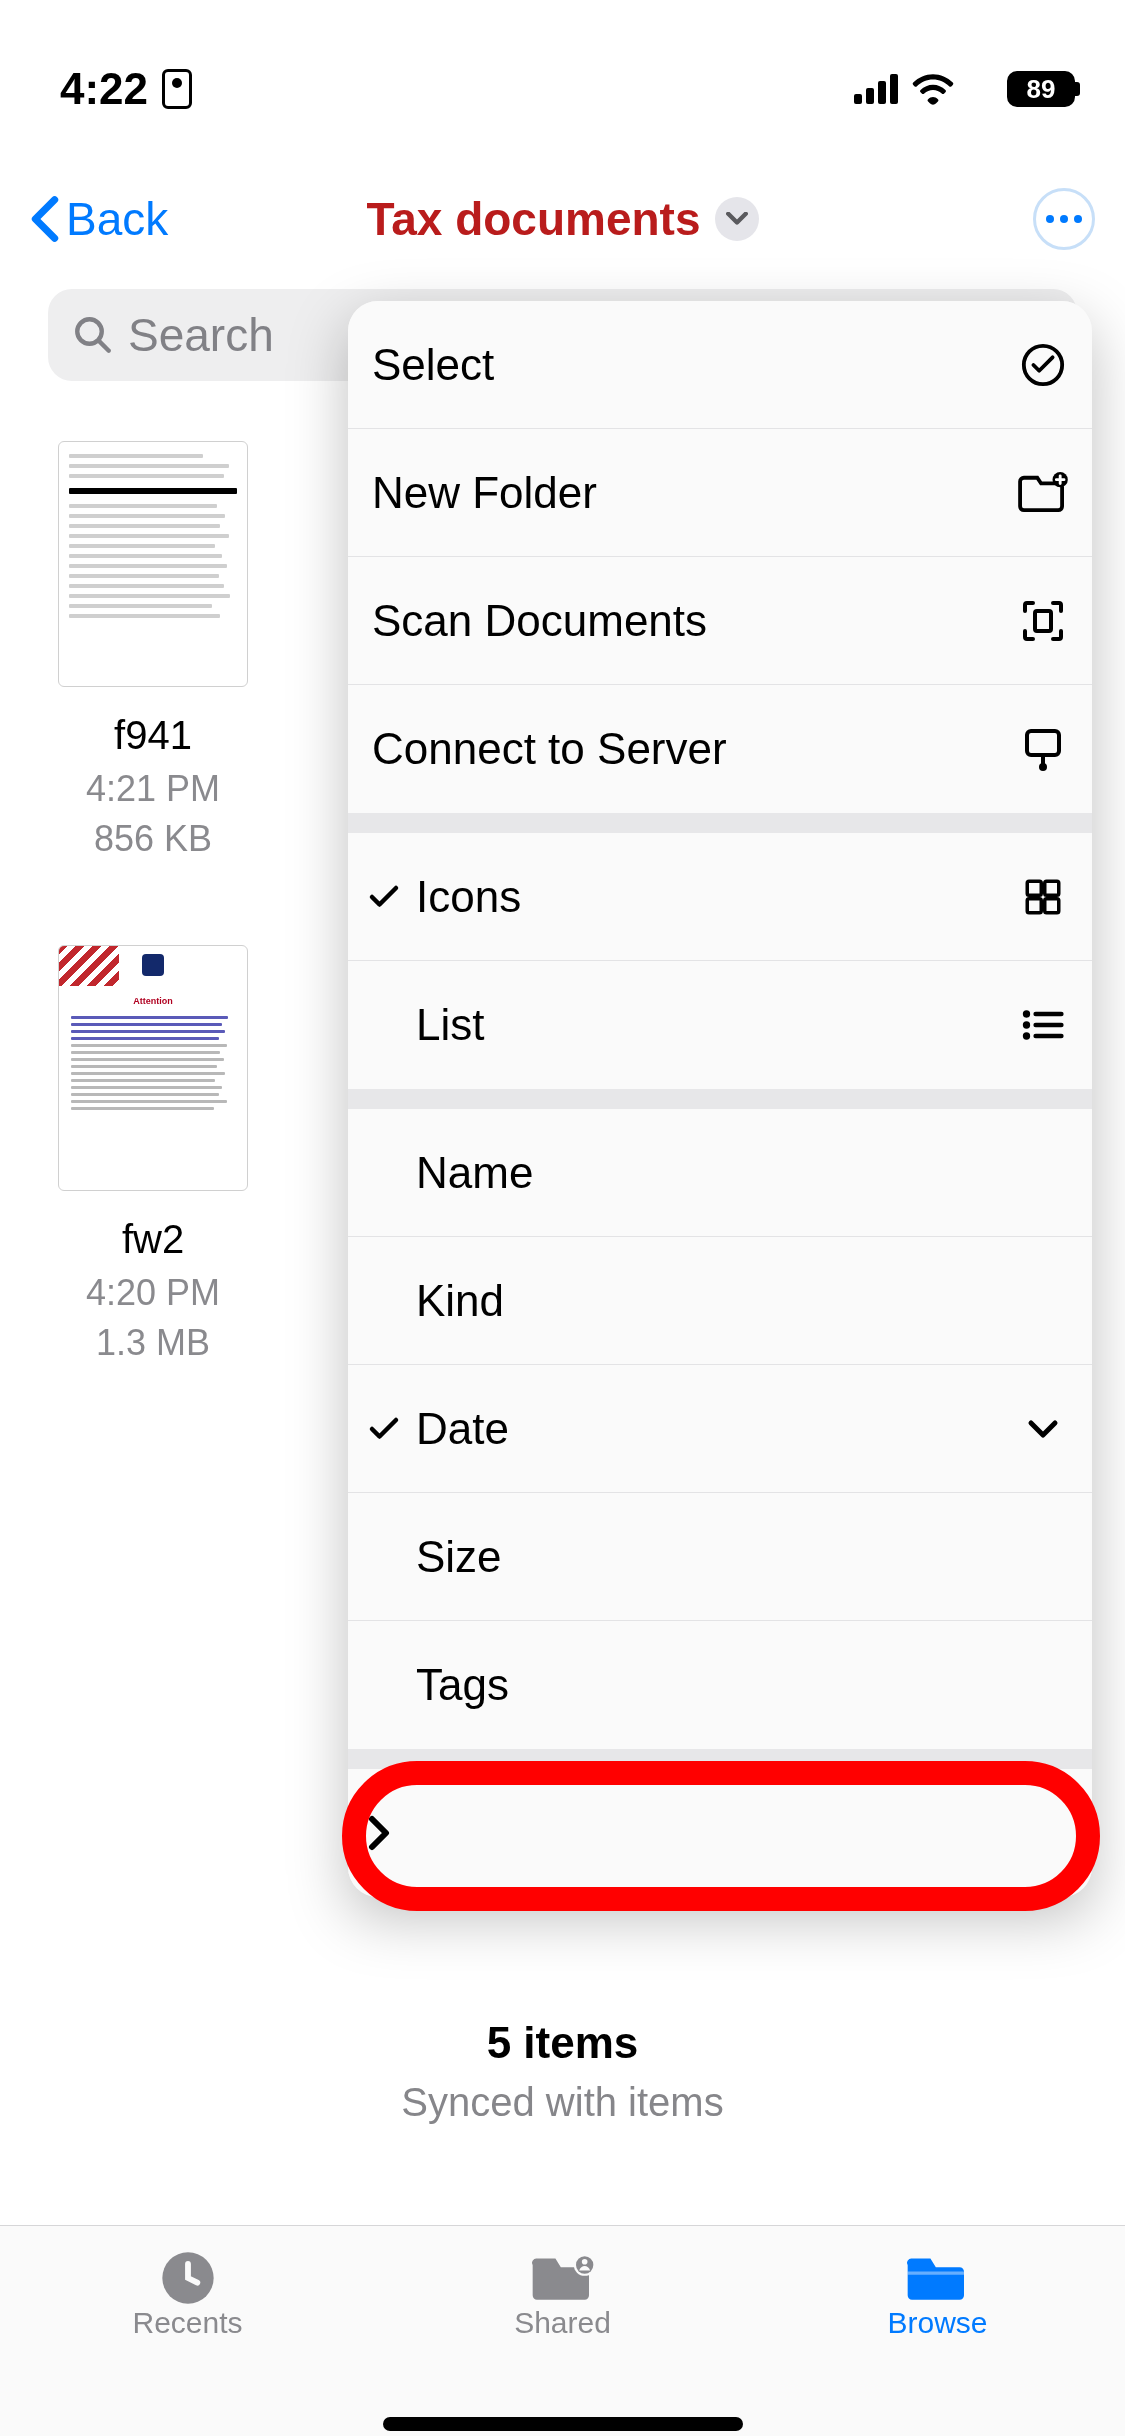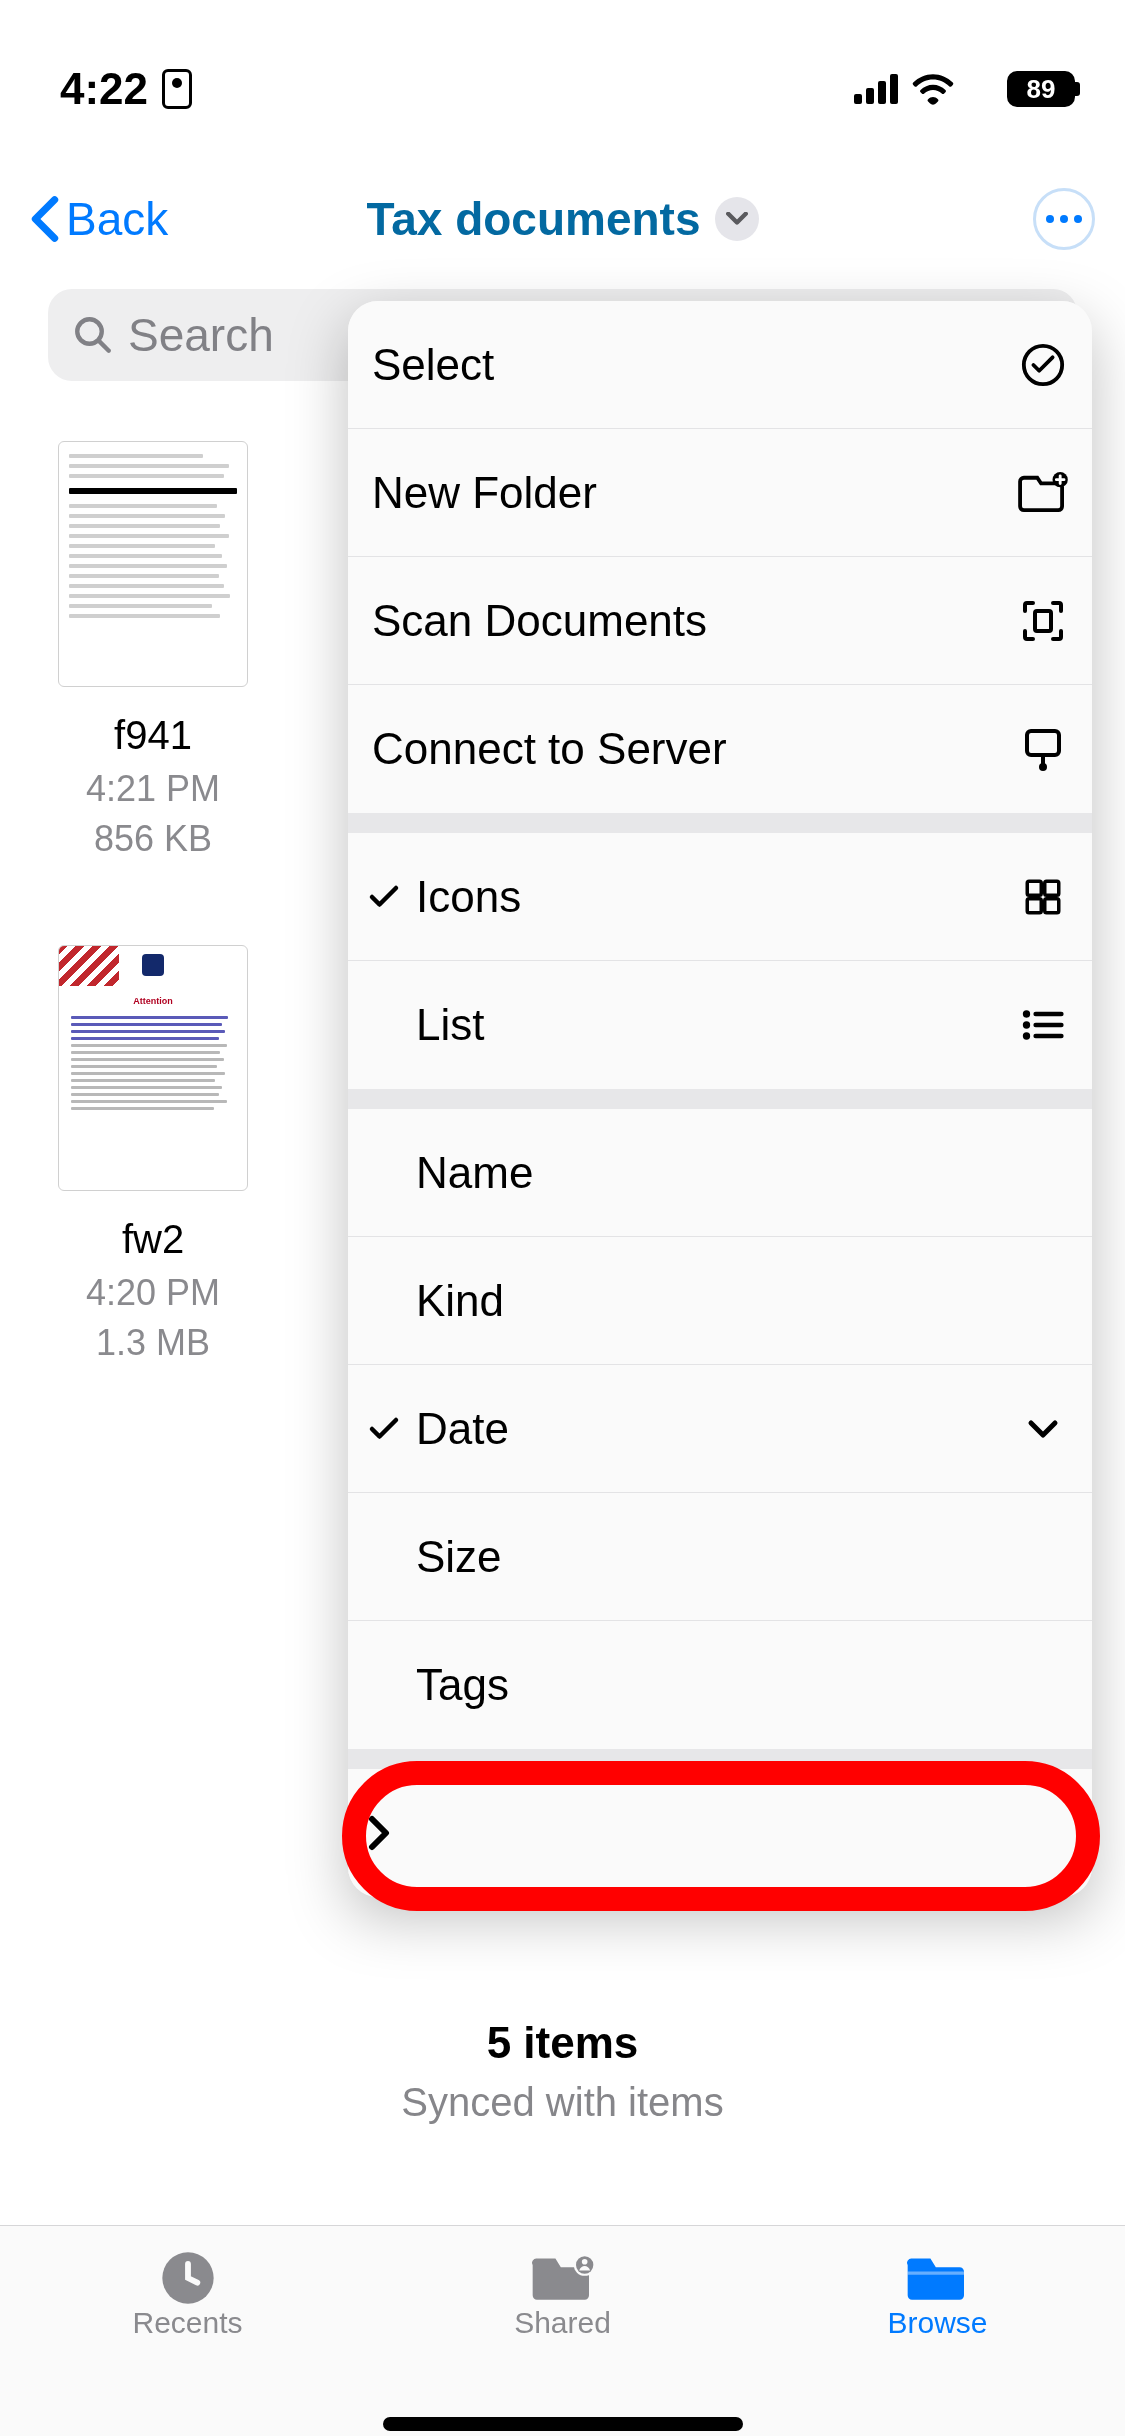--- a/index.html
+++ b/index.html
@@ -130,21 +130,21 @@
       left:50%;
       top:50%;
       transform:translate(-50%,-50%);
       display:flex;
       align-items:center;
       gap:14px;
     }
     .nav-title{
       font-size:46px;
       font-weight:600;
-      color:#0369a1;
+      color:#b91c1c;
     }
     .title-chevron{
       width:44px;
       height:44px;
       background:#e5e5ea;
       border-radius:50%;
       display:flex;
       align-items:center;
       justify-content:center;
     }

